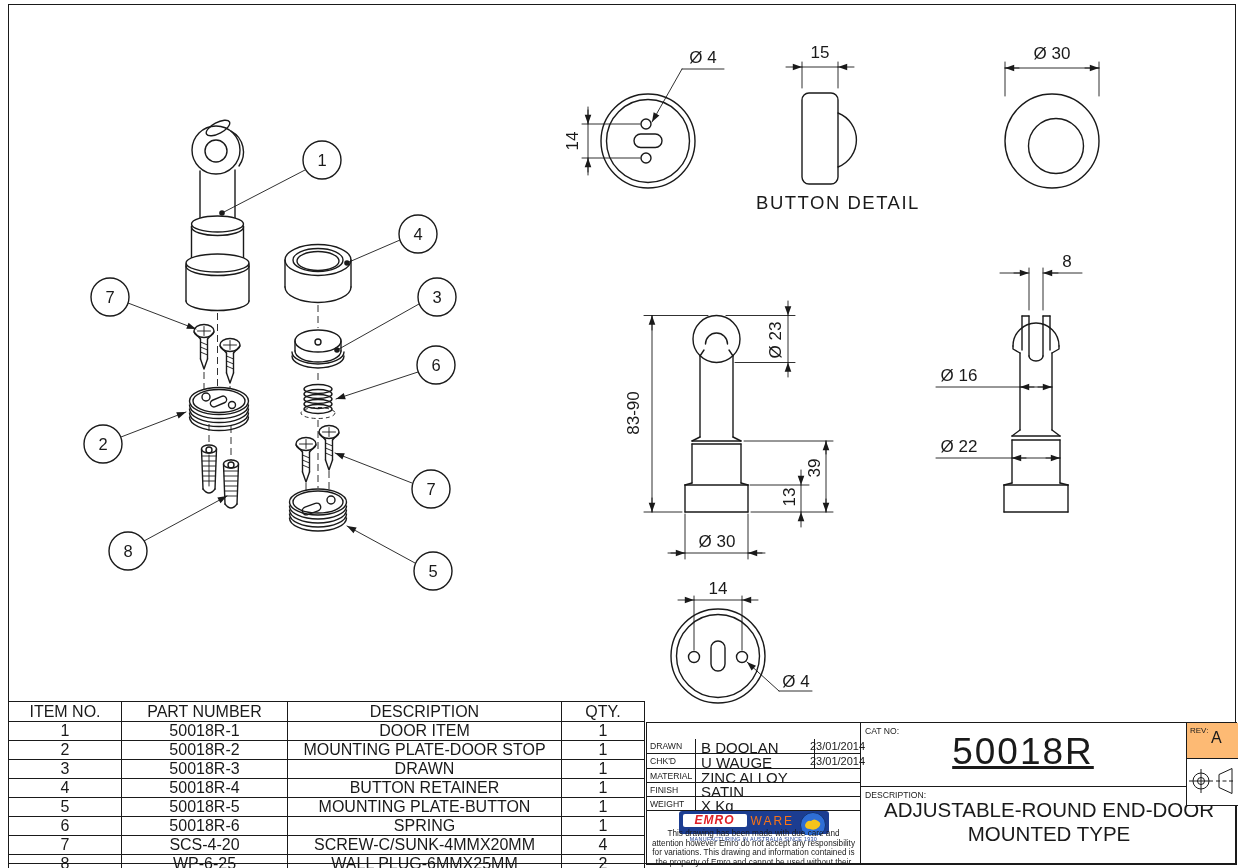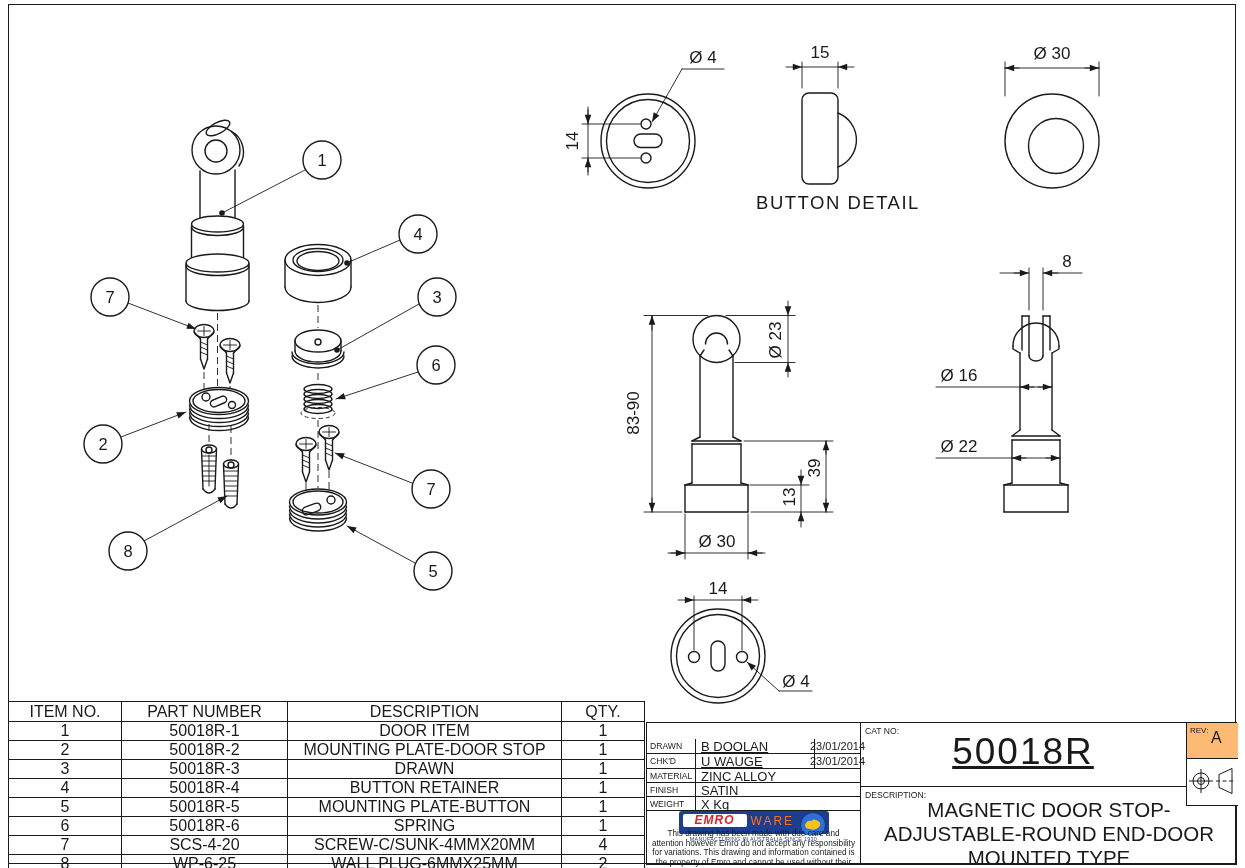--- a/index.html
+++ b/index.html
@@ -27,21 +27,21 @@
   .parts-table th{height:19px;}
   .c-item{width:112px}.c-part{width:165px}.c-desc{width:273px}.c-qty{width:82px}
 
   
   .title-block{position:absolute;left:646px;top:722px;width:591px;height:143px;
       border:1.5px solid #1a1a1a;box-sizing:border-box;font-size:10px;}
   .tb-row{position:absolute;left:0;box-sizing:border-box;border-bottom:1.2px solid #1a1a1a;
       display:flex;align-items:flex-start;height:15px;width:213px;margin-top:16px;}
   .tb-lab{width:49px;border-right:1.2px solid #1a1a1a;box-sizing:border-box;padding-left:3px;
       font-size:8.6px;height:100%;display:flex;align-items:center;}
-  .tb-val{flex:1;padding-left:5px;font-size:13px;text-decoration:underline;}
+  .tb-val{flex:1;padding-left:5px;font-size:15px;}
   .tb-date{width:46px;border-left:1.2px solid #1a1a1a;box-sizing:border-box;font-size:11px;
       height:100%;display:flex;align-items:center;justify-content:center;}
   .tb-left-border{position:absolute;left:213px;top:0;width:0;height:140px;border-left:1.2px solid #1a1a1a;}
   .tb-logo{position:absolute;left:0;top:72px;width:213px;height:34px;display:flex;
       align-items:center;justify-content:center;}
   .tb-disc{position:absolute;left:4px;top:106px;width:205px;font-size:8.2px;line-height:1.17;
       text-align:center;}
   .tb-cat{position:absolute;left:213px;top:0;width:326px;height:64px;box-sizing:border-box;
       border-bottom:1.2px solid #1a1a1a;}
   .tb-cat-label{position:absolute;left:5px;top:3px;font-size:8.6px;}
@@ -536,19 +536,18 @@
           <line x1="14" y1="10" x2="14" y2="34"></line>
           <line x1="2" y1="22" x2="26" y2="22"></line>
           <path d="M32,15.5 L45,9.5 L45,34.5 L32,28.5 Z"></path>
           <line x1="29" y1="22" x2="48" y2="22" stroke-dasharray="4 2.5"></line>
         </g>
       </svg>
     </div>
     <div class="tb-desc">
       <div class="tb-desc-label">DESCRIPTION:</div>
       <div class="tb-desc-lines">
-        <div>MAGNETIC DOOR STOP-</div>
         <div>ADJUSTABLE-ROUND END-DOOR</div>
         <div>MOUNTED TYPE</div>
       </div>
     </div>
   </div>
 </div>
 
 </body></html>

